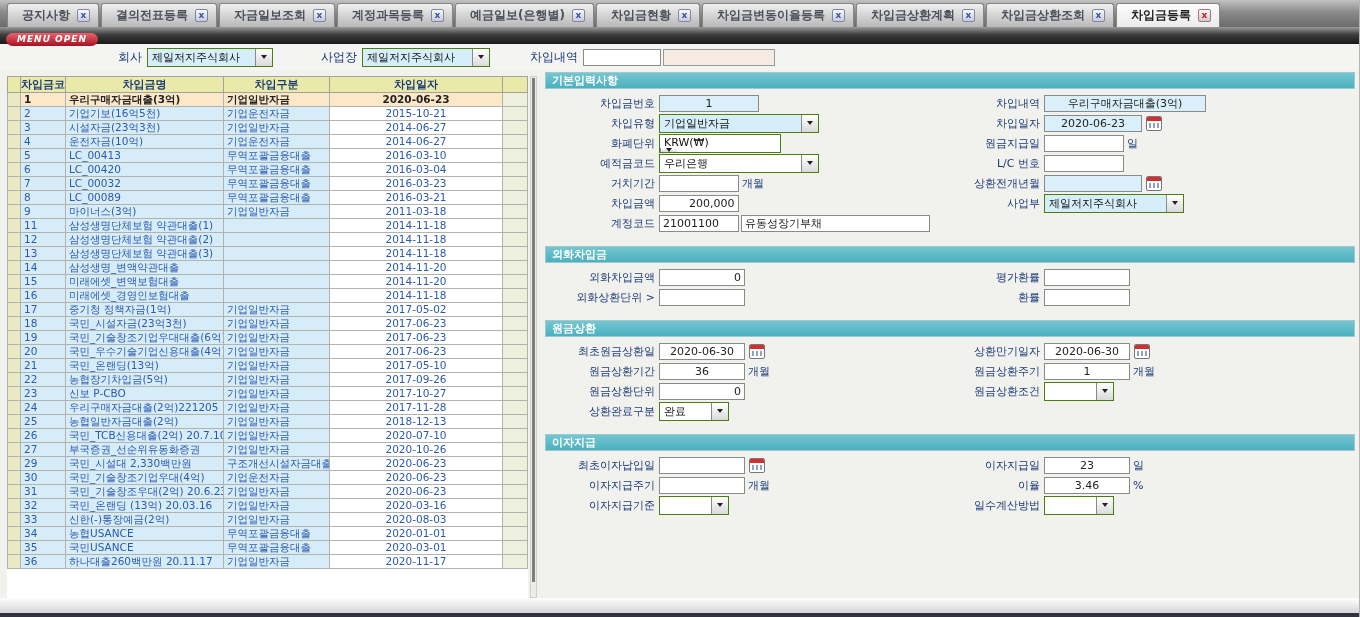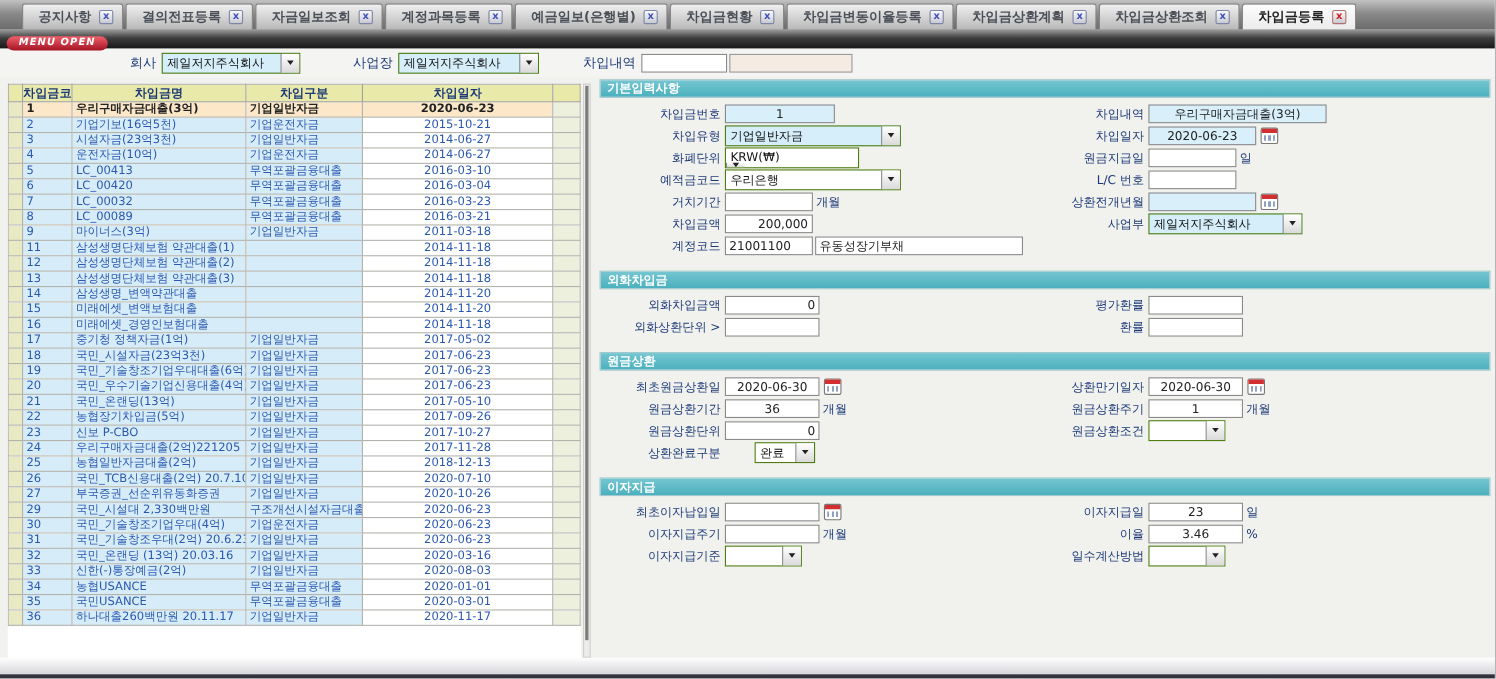--- a/index.html
+++ b/index.html
@@ -1,19 +1,19 @@
 <!DOCTYPE html>
 <html><head>
 <meta charset="utf-8">
 <style>
   html,body{margin:0;padding:0;background:#e9e9e7;font-family:"DejaVu Sans","Liberation Sans",sans-serif;}
   .screen{position:relative;width:1360px;height:617px;background:#f4f4f2;overflow:hidden;border-right:1px solid #b5b5b5;box-sizing:border-box;}
 
   
-  .tabbar{height:27px;background:linear-gradient(180deg,#c2c2c2 0%,#8a8a8a 45%,#6b6b6b 100%);display:flex;align-items:flex-end;padding-left:20px;box-sizing:border-box;}
+  .tabbar{height:27px;background:linear-gradient(180deg,#c2c2c2 0%,#8a8a8a 45%,#6b6b6b 100%);display:flex;align-items:flex-end;padding-left:7px;box-sizing:border-box;}
   .tab{height:23px;display:flex;align-items:center;gap:7px;padding:0 8px 0 14px;margin-right:2px;
        background:linear-gradient(#f0f0f0,#b8b8b8);border:1px solid #858585;border-bottom:none;
        border-radius:3px 3px 0 0;font-size:12px;font-weight:bold;color:#4a4f58;white-space:nowrap;cursor:default;}
   .tab.active{background:linear-gradient(#fdfdfd,#ebebeb);color:#222;}
   .tab-close{width:13px;height:13px;box-sizing:border-box;background:linear-gradient(#fafafa,#c9c9d2);
        border:1px solid #7c86a8;border-radius:2px;font-size:9px;line-height:10px;text-align:center;color:#3a50c0;font-weight:bold;}
   .tab.active .tab-close{color:#d01818;border-color:#b07070;}
 
   
   .menubar{height:17px;background:linear-gradient(180deg,#9a9a9a 0%,#3d3d3d 45%,#191919 100%);position:relative;}
@@ -574,21 +574,21 @@
               <span class="flabel">원금상환기간</span>
               <input class="fld" value="36" style="width: 86px; text-align: center;">
               <span class="suffix">개월</span>
             </div>
             <div class="frow">
               <span class="flabel">원금상환단위</span>
               <input class="fld" value="0" style="width: 86px; text-align: right;">
             </div>
             <div class="frow">
               <span class="flabel">상환완료구분</span>
-              <span class="combo" style="width: 55px; margin-left: 27px;">
+              <span class="combo" style="width: 70px;">
                 <span class="combo-val">완료</span>
                 <span class="combo-btn">
                   <span class="arr"></span>
                 </span>
               </span>
             </div>
           </div>
           <div class="col right">
             <div class="frow">
               <span class="flabel">상환만기일자</span>

